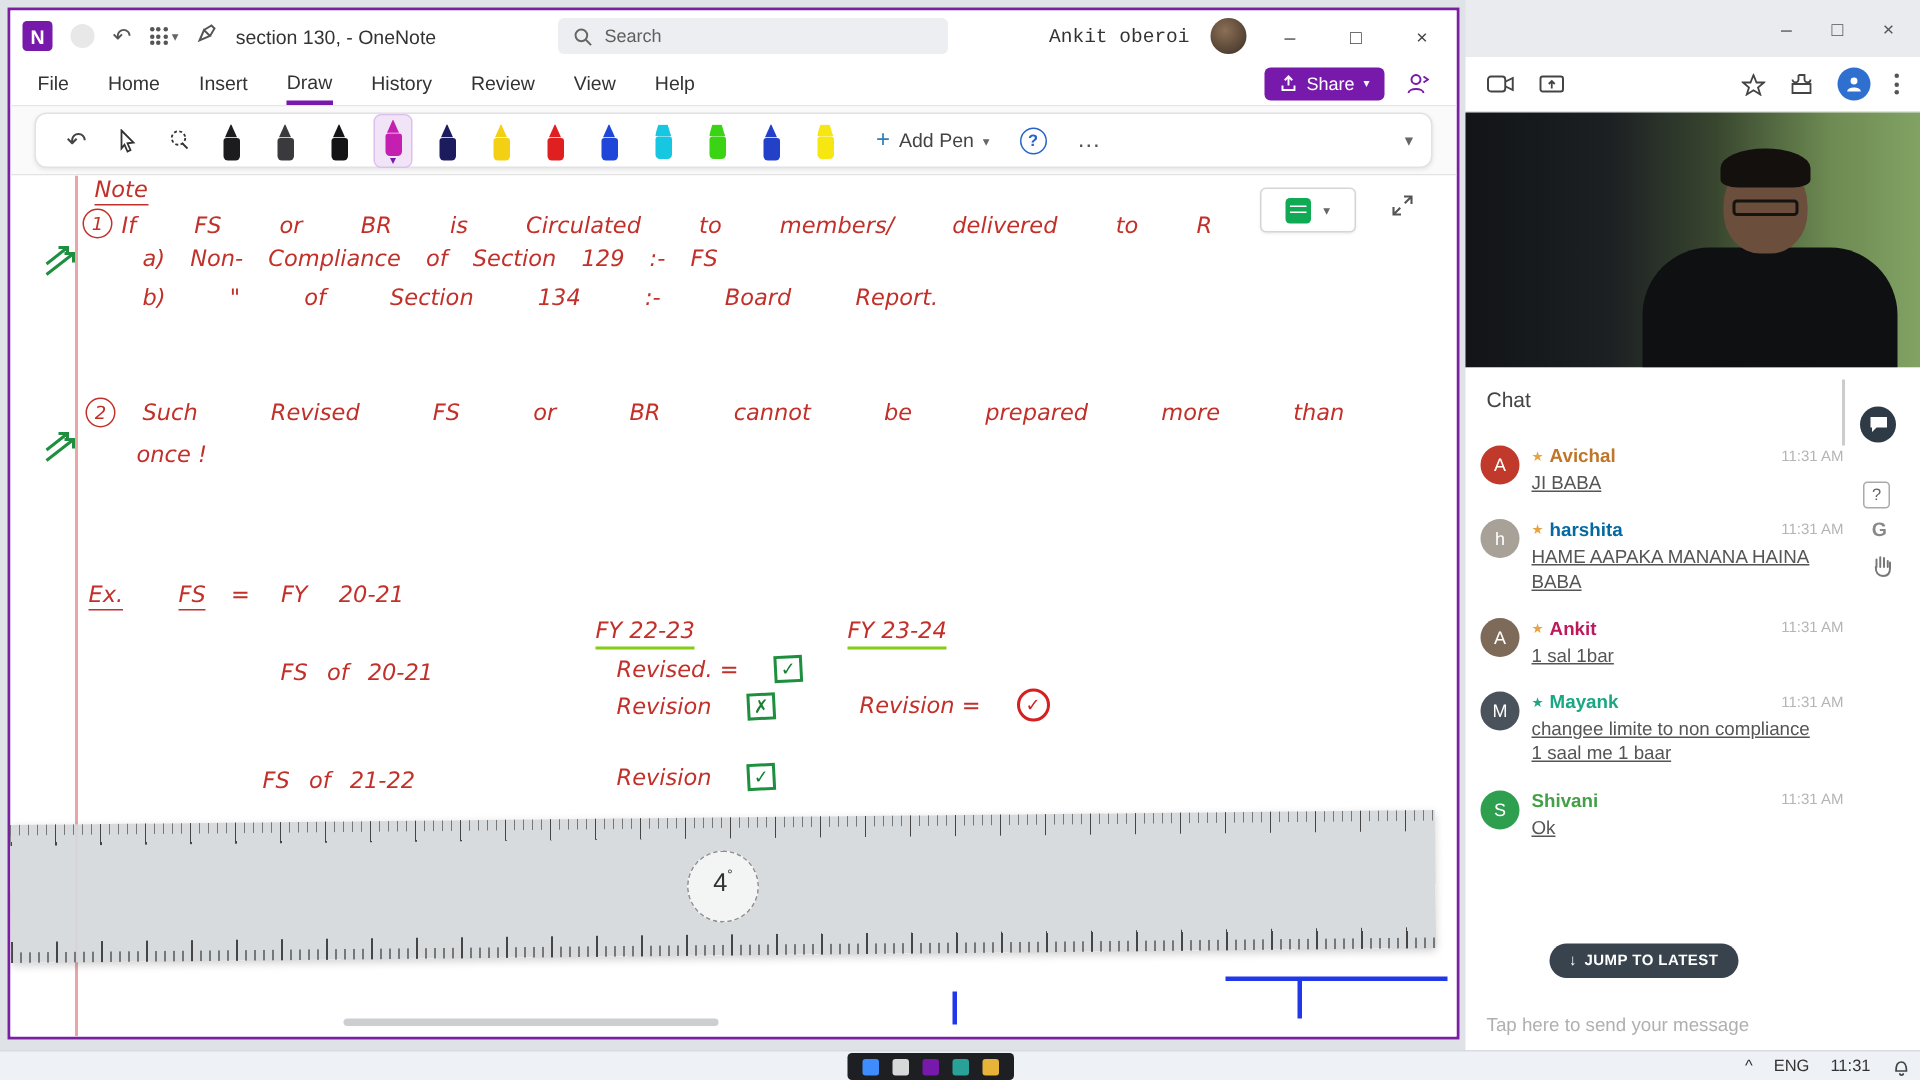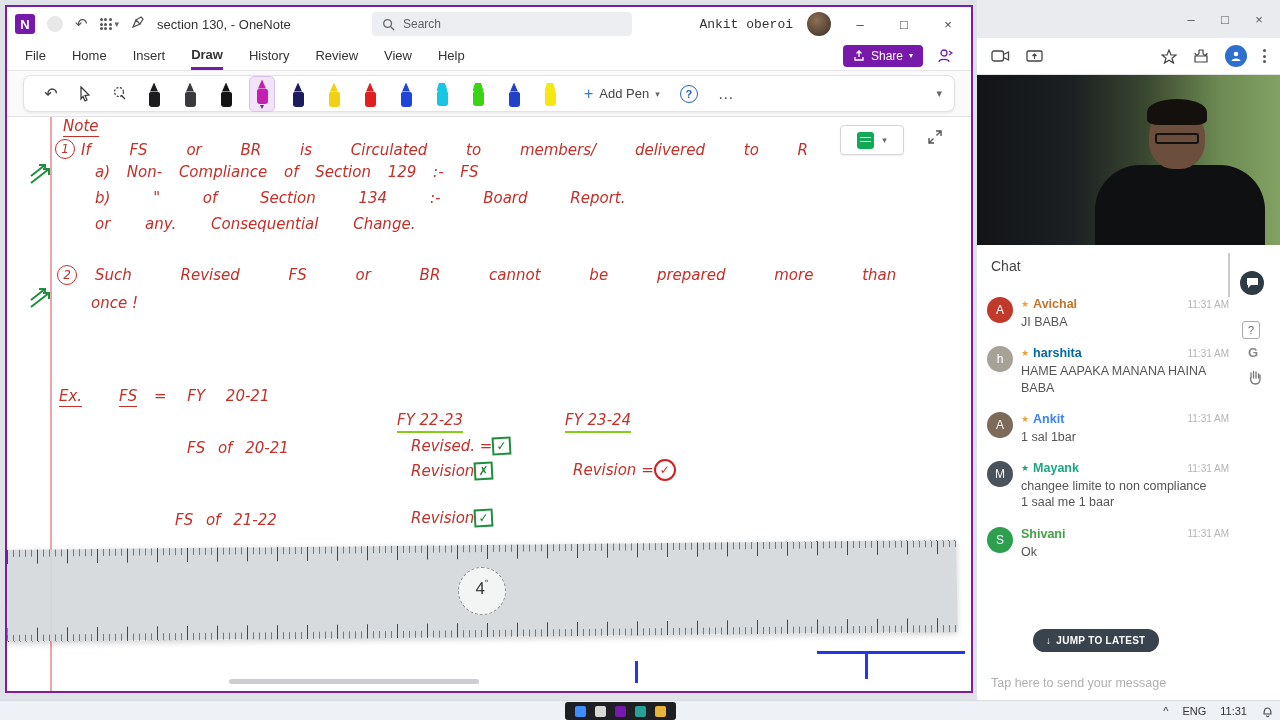--- a/index.html
+++ b/index.html
@@ -20,21 +20,21 @@
   .searchbox { position:absolute; left:365px; top:5px; width:260px; height:24px; background:#eceef1; border-radius:4px;
                display:flex; align-items:center; gap:8px; padding:0 10px; }
   .searchbox span { font-size:12px; color:#5f5f5f; }
   .tb-right { margin-left:auto; display:flex; align-items:center; gap:14px; }
   .user-name { font-size:13px; color:#333;font-family:Liberation Mono, monospace; }
   .user-avatar { width:24px; height:24px; border-radius:50%; background:radial-gradient(circle at 40% 35%,#8c6f56,#3a2e24); }
   .winctl { font-size:13px; color:#444; width:30px; text-align:center; }
 
   .ribbon { height:30px; display:flex; align-items:center; padding:0 18px; gap:26px; background:#fff; border-bottom:1px solid #e6e6e6; flex:0 0 auto; }
   .tab { font-size:13px; color:#333; padding:5px 0; }
-  .tab.active { font-weight:bold; border-bottom:3px solid #7719aa; }
+  .tab.active { font-weight:normal; border-bottom:3px solid #7719aa; }
   .ribbon-right { margin-left:auto; display:flex; align-items:center; gap:14px; }
   .share-btn { background:#7719aa; color:#fff; border-radius:4px; font-size:12px; display:flex; align-items:center; gap:6px; padding:4px 10px; }
 
   .toolbar-wrap { height:46px; background:#fafafb; border-bottom:1px solid #e3e3e3; display:flex; padding:4px 16px; flex:0 0 auto; }
   .toolbar { flex:1; background:#fff; border:1px solid #e2e2e6; border-radius:8px; box-shadow:0 1px 3px rgba(0,0,0,.08);
              display:flex; align-items:center; padding:0 12px; gap:4px; }
   .tool-icon { width:30px; height:30px; display:flex; align-items:center; justify-content:center; color:#444; font-size:16px; }
   .pen { width:24px; display:flex; flex-direction:column; align-items:center; padding:3px 2px 1px; margin:0 4px; border-radius:4px; }
   .pen .tip { width:8px; height:9px; clip-path:polygon(50% 0,100% 100%,0 100%); }
   .pen.hl .tip { width:11px; height:8px; clip-path:polygon(22% 0,78% 0,100% 100%,0 100%); }
@@ -48,21 +48,21 @@
   .more-dots { font-size:16px; color:#555; margin-left:16px; letter-spacing:1px; }
   .tb-collapse { margin-left:auto; color:#666; font-size:11px; }
 
   
   .canvas { flex:1; position:relative; background:#fff; overflow:hidden; }
   .margin-line { position:absolute; left:43px; top:0; bottom:0; width:1.5px; background:#eaa6a6; }
   .ink { position:absolute; font-family:"DejaVu Sans",sans-serif; font-style:italic; color:#c2302a; font-size:15px; white-space:nowrap; }
   .numcirc { width:20px; height:20px; border:1.6px solid #c2302a; border-radius:50%; text-align:center; line-height:18px; font-size:12px; }
   .uline { border-bottom:1.6px solid #c2302a; padding-bottom:1px; }
   .fy { border-bottom:2px solid #84cc16; padding-bottom:2px; }
-  .inkrow { display:flex; align-items:center; gap:0; }
+  .inkrow { display:flex; align-items:center; gap:24px; }
   .gbox { display:inline-block; border:2px solid #1e8f3e; color:#15802f; min-width:19px; height:18px; line-height:15px; text-align:center;
           font-size:12px; font-style:normal; transform:rotate(-3deg); }
   .rcirc { display:inline-block; border:2px solid #d42020; color:#d42020; width:22px; height:22px; border-radius:50%; line-height:19px;
            text-align:center; font-size:12px; font-style:normal; }
   .sticky-btn { position:absolute; left:833px; top:8px; width:64px; height:30px; background:#fff; border:1px solid #d5d5d8; border-radius:4px;
                 display:flex; align-items:center; justify-content:center; gap:8px; box-shadow:0 1px 2px rgba(0,0,0,.07); }
   .sticky-ic { width:17px; height:17px; background:#0faa53; border-radius:3px; position:relative; }
   .sticky-ic::before { content:""; position:absolute; left:3px; top:5px; width:11px; height:1.8px; background:#fff; box-shadow:0 4px 0 #fff; }
 
   .ruler { position:absolute; left:0px; top:428px; width:950px; height:92px; background:rgba(213,216,219,.93);
@@ -108,21 +108,21 @@
   .hand-btn { position:absolute; right:17px; top:124px; }
   .messages { position:absolute; left:0; top:52px; width:252px; padding:0 0 0 10px; }
   .msg { display:flex; gap:8px; margin-bottom:16px; }
   .msg-avatar { width:26px; height:26px; border-radius:50%; color:#fff; font-size:12px; display:flex; align-items:center;
                 justify-content:center; flex:0 0 auto; }
   .msg-body { flex:1; }
   .msg-top { display:flex; align-items:center; gap:4px; }
   .msg-star { font-size:9px; }
   .msg-name { font-size:12.5px; font-weight:bold; }
   .msg-time { margin-left:auto; font-size:10px; color:#b5b5b5; }
-  .msg-text { font-size:12.5px; color:#555; margin-top:3px; line-height:1.3; white-space:pre-line; }
+  .msg-text { font-size:12.5px; color:#555; margin-top:3px; line-height:1.3; white-space:pre-line;text-decoration:underline; }
   .jump-btn { position:absolute; left:56px; top:384px; background:#39434d; color:#fff; font-size:10px; font-weight:bold; border-radius:14px;
               padding:6px 13px; display:flex; align-items:center; gap:5px; letter-spacing:.3px; }
   .chat-input { position:absolute; left:14px; bottom:10px; font-size:12.5px; color:#b0b0b0; }
 
   
   .taskbar { position:absolute; left:0; bottom:0; width:1280px; height:20px; background:#eef1f6; border-top:1px solid #d8dbe0; }
   .tb-center { position:absolute; left:565px; top:1px; height:18px; background:#1e1f22; border-radius:3px; display:flex; align-items:center;
                gap:9px; padding:0 10px; }
   .tb-app { width:11px; height:11px; border-radius:2px; }
   .tb-right2 { position:absolute; right:6px; top:0; height:20px; display:flex; align-items:center; gap:14px; font-size:11px; color:#333; }
@@ -290,21 +290,20 @@
 
     <div class="ink numcirc" style="left:48px; top:22px;">1</div>
     <div class="ink" style="left:74px; top:24px; word-spacing:34px;">If FS or BR is Circulated to members/ delivered to R</div>
 
     <svg style="position:absolute;left:22px;top:44px" width="28" height="24" viewBox="0 0 28 24">
         <path d="M2 22 L20 8 M14 8 L20 8 L20 14 M2 15 L16 4 M10 4 L16 4 L16 9" stroke="#1e8f3e" stroke-width="2" fill="none"></path>
       </svg>
 
     <div class="ink" style="left:88px; top:46px; word-spacing:12px;">a) Non- Compliance of Section 129 :- FS</div>
     <div class="ink" style="left:88px; top:72px; word-spacing:38px;">b) " of Section 134 :- Board Report.</div>
-    <div class="ink" style="left:88px; top:98px; word-spacing:30px;">or any. Consequential Change.</div>
 
     <div class="ink numcirc" style="left:50px; top:148px;">2</div>
     <div class="ink" style="left:88px; top:149px; word-spacing:44px;">Such Revised FS or BR cannot be prepared more than</div>
 
     <svg style="position:absolute;left:22px;top:168px" width="28" height="24" viewBox="0 0 28 24">
         <path d="M2 22 L20 8 M14 8 L20 8 L20 14 M2 15 L16 4 M10 4 L16 4 L16 9" stroke="#1e8f3e" stroke-width="2" fill="none"></path>
       </svg>
 
     <div class="ink" style="left:84px; top:177px;">once !</div>
 
@@ -441,21 +440,21 @@
         </div>
         <div class="msg-text">HAME AAPAKA MANANA HAINA BABA</div>
       </div>
     </div>
 
     <div class="msg">
       <div class="msg-avatar" style="background: rgb(125, 106, 88);">A</div>
       <div class="msg-body">
         <div class="msg-top">
           <span class="msg-star" style="color: rgb(232, 163, 61);">★</span>
-          <span class="msg-name" style="color: #3b82f6;">Ankit</span>
+          <span class="msg-name" style="color: #be185d;">Ankit</span>
           <span class="msg-time">11:31 AM</span>
         </div>
         <div class="msg-text">1 sal 1bar</div>
       </div>
     </div>
 
     <div class="msg">
       <div class="msg-avatar" style="background: rgb(74, 82, 92);">M</div>
       <div class="msg-body">
         <div class="msg-top">

